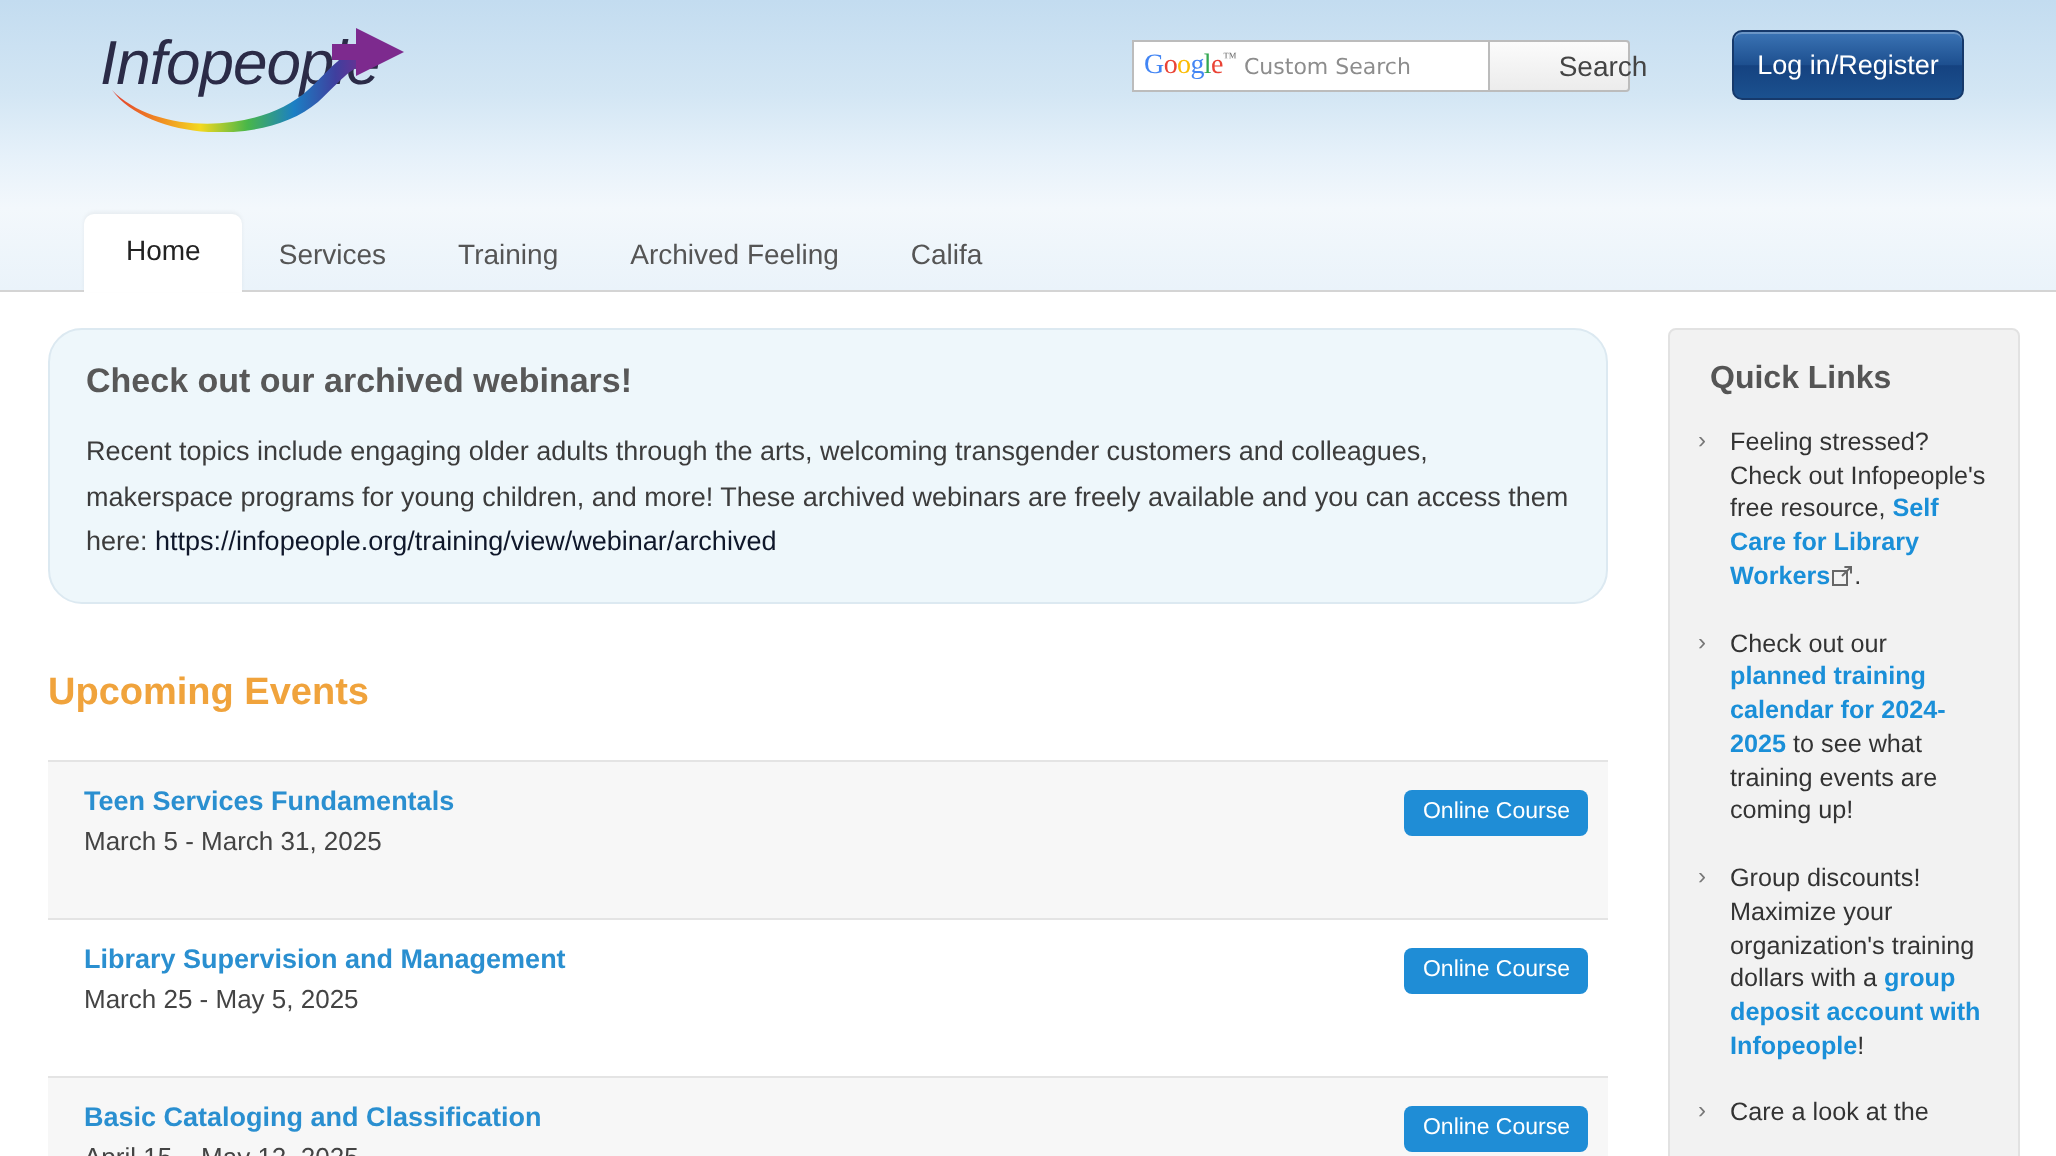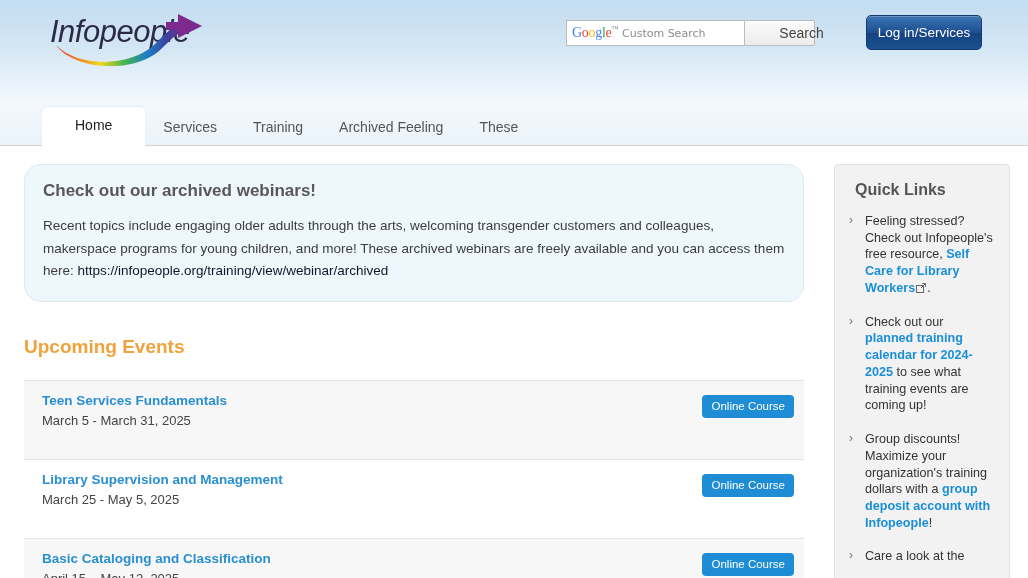--- a/index.html
+++ b/index.html
@@ -60,21 +60,21 @@
     border-bottom: 1px solid #d4d4d4;
     padding-left: 42px; display: flex; align-items: flex-end;
   }
   .tab {
     padding: 9px 18px 12px; font-size: 14px; color: #555; cursor: pointer;
     position: relative; top: 1px; line-height: 1;
   }
   .tab.active {
     background: #fff; color: #222;
     border-radius: 5px 5px 0 0;
-    padding: 11px 33px 14px;
+    padding: 11px 21px 14px;
     box-shadow: 0 -1px 2px rgba(0,0,0,.05);
   }
 
   
   .page { display: flex; padding: 18px 20px 0 24px; gap: 30px; }
   .main { width: 780px; flex: none; }
   .side { width: 176px; flex: none; }
 
   
   .notice {
@@ -157,29 +157,29 @@
   </div>
 
   <div class="search-wrap">
     <div class="search-field">
       <span class="g-logo"><span class="g-b">G</span><span class="g-r">o</span><span class="g-y">o</span><span class="g-b">g</span><span class="g-g">l</span><span class="g-r">e</span><span class="g-tm">™</span></span>
       <span class="ph">Custom Search</span>
     </div>
     <div class="search-btn">Search</div>
   </div>
 
-  <div class="login-btn">Log in/Services</div>
+  <div class="login-btn">Log in/Register</div>
 </div>
 
 <div class="tabbar">
   <div class="tab active">Home</div>
   <div class="tab">Services</div>
   <div class="tab">Training</div>
   <div class="tab">Archived Feeling</div>
-  <div class="tab">These</div>
+  <div class="tab">Califa</div>
 </div>
 
 <div class="page">
 
   <div class="main">
 
     <div class="notice">
       <h2>Check out our archived webinars!</h2>
       <p><span>Recent topics include engaging older adults through the arts, welcoming transgender customers and colleagues, makerspace programs for young children, and more! These archived webinars are freely available and you can access them here: </span><a href="#">https://infopeople.org/training/view/webinar/archived</a></p>
     </div>

